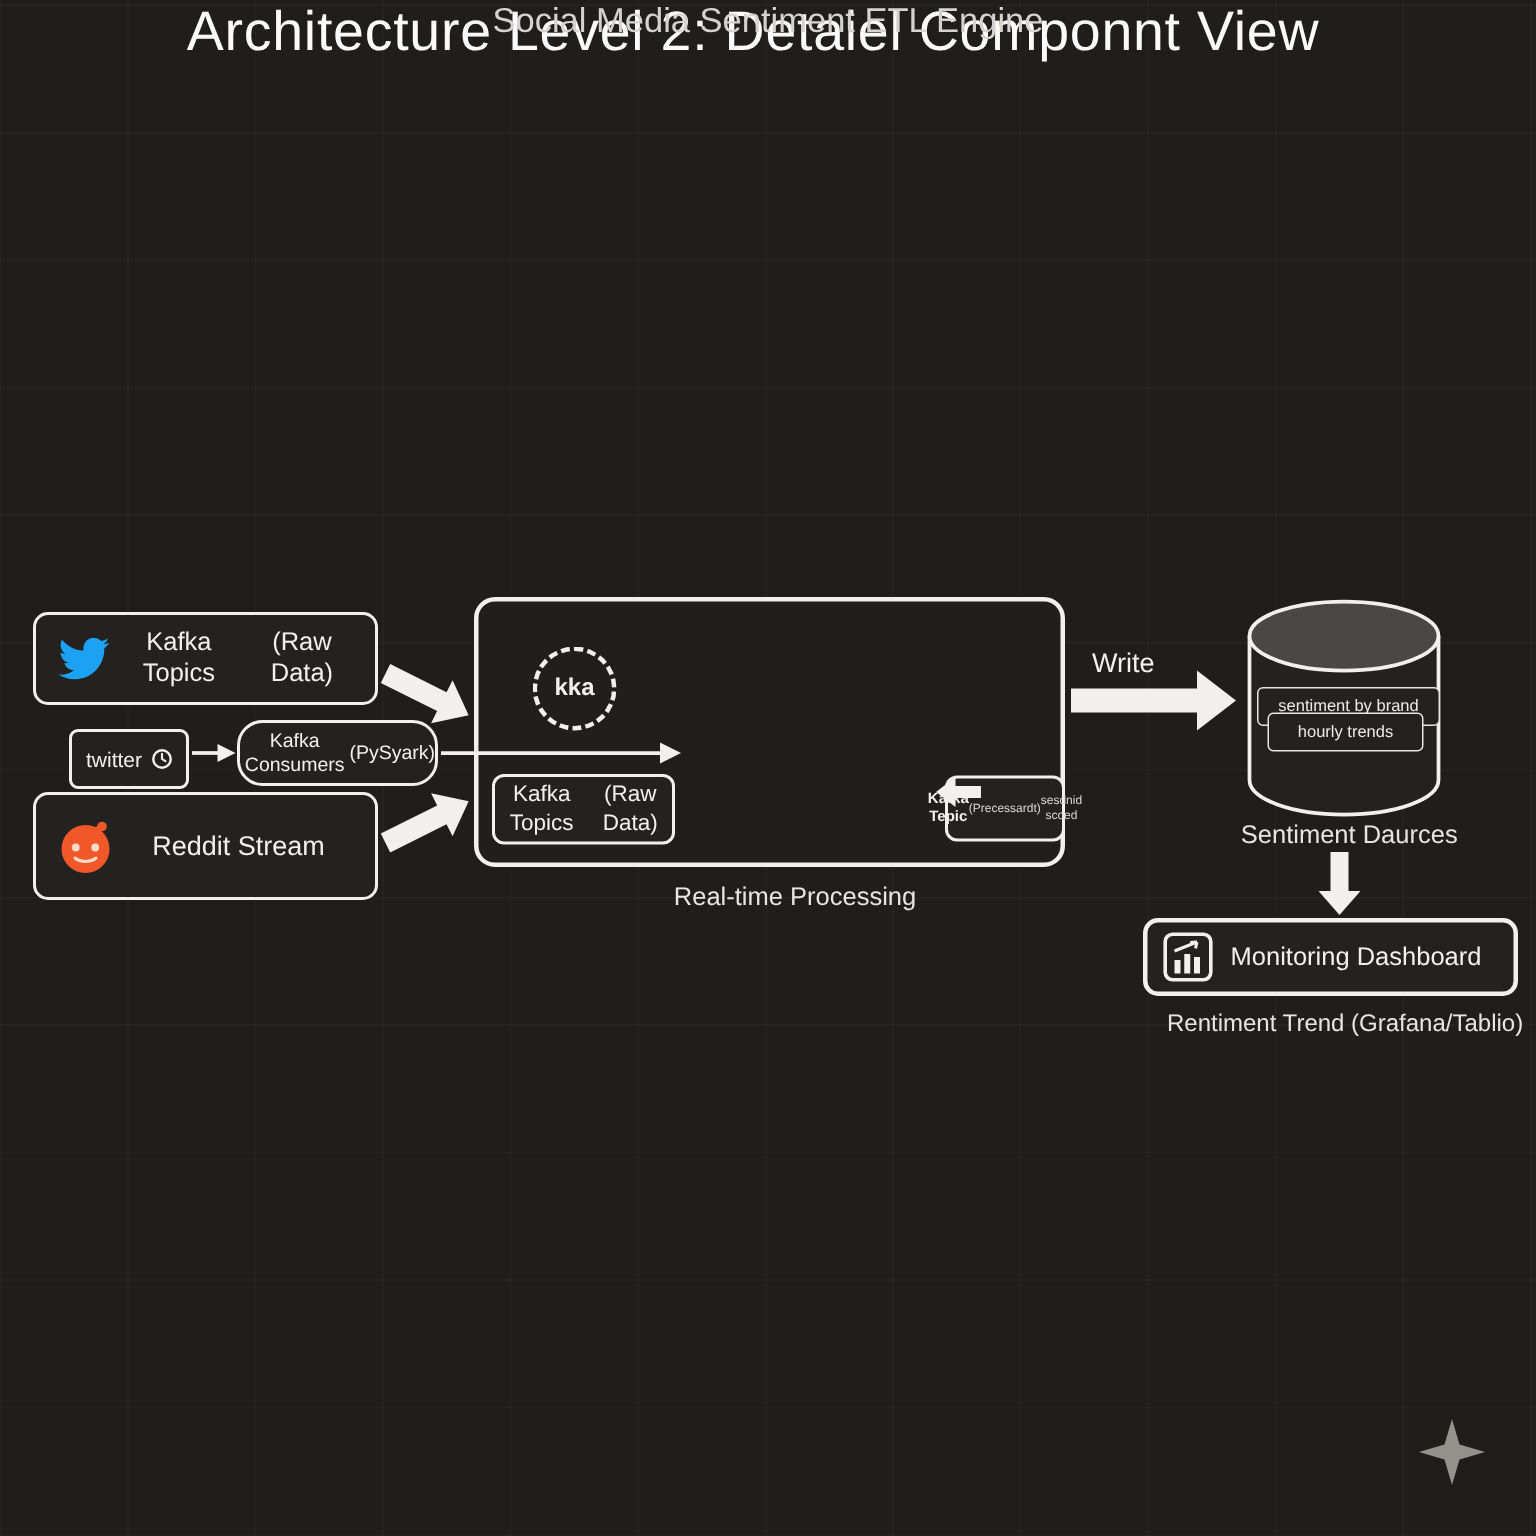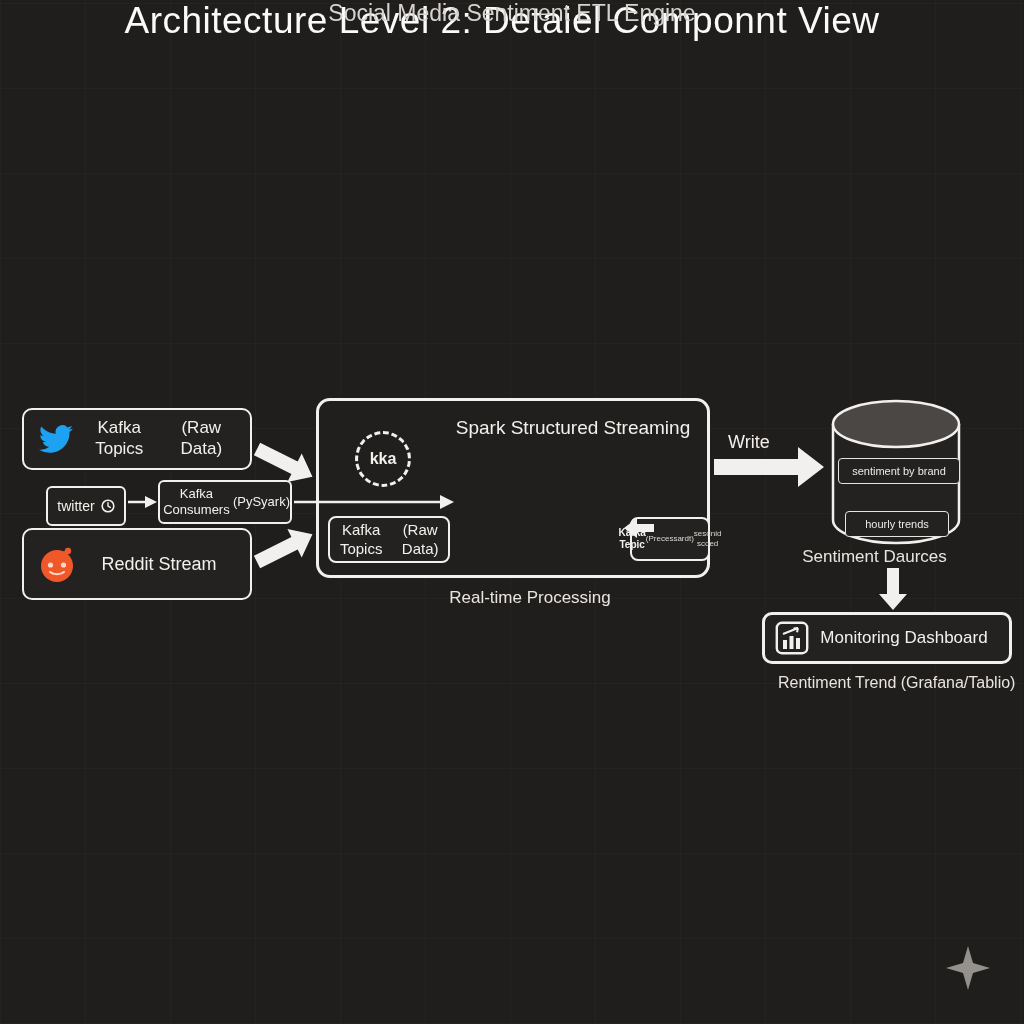--- a/index.html
+++ b/index.html
@@ -76,21 +76,21 @@
   <div class="box small z20" style="left:46px;top:486px;width:80px;height:40px;justify-content:center;gap:6px;">
     <span style="font-size:14px;">twitter</span>
     <span>
       <svg width="14" height="14" viewBox="0 0 14 14">
           <circle cx="7" cy="7" r="5.8" fill="none" stroke="#f2f0ee" stroke-width="1.6"></circle>
           <path d="M7 3.6V7l2.3 1.4" fill="none" stroke="#f2f0ee" stroke-width="1.4" stroke-linecap="round"></path>
         </svg>
     </span>
   </div>
 
-  <div class="box small z20" style="left:158px;top:480px;width:134px;height:44px;justify-content:center;">
+  <div class="box small z20" style="left:158px;top:480px;width:134px;height:44px;justify-content:center;border-radius:17px;">
     <span class="stack" style="font-size:13px;text-align:center;">
       <span>Kafka Consumers</span>
       <span>(PySyark)</span>
     </span>
   </div>
 
   <div class="box z20" style="left:22px;top:528px;width:230px;height:72px;">
     <span class="icon-wrap">
       <svg width="42" height="42" viewBox="0 0 42 42">
         <circle cx="21" cy="23" r="16" fill="#F0582A"></circle>
@@ -98,21 +98,20 @@
         <path d="M21 13 L30 8.5" stroke="#F0582A" stroke-width="2.2" fill="none"></path>
         <circle cx="14.5" cy="22" r="2.6" fill="#ffd9c9"></circle>
         <circle cx="27.5" cy="22" r="2.6" fill="#ffd9c9"></circle>
         <path d="M14 29c3.5 3 10.5 3 14 0" stroke="#ffd9c9" stroke-width="2" fill="none" stroke-linecap="round"></path>
       </svg>
     </span>
     <span class="src-label" style="font-size:18px;">Reddit Stream</span>
   </div>
 
   <div class="spark-box z20">
-    <div class="spark-title">Spark Structured Streaming</div>
 
     <div class="kafka-circle">
       <span>kka</span>
     </div>
 
 
     <div class="inner-box" style="left:9px;top:115px;width:122px;height:47px;justify-content:center;">
       <span class="stack" style="font-size:15px;text-align:center;">
         <span>Kafka Topics</span>
         <span>(Raw Data)</span>
@@ -133,22 +132,22 @@
 
   <div class="abs" style="left:728px;top:432px;font-size:18px;">Write</div>
 
   <div class="abs z20" style="left:830px;top:398px;">
     <svg width="132" height="152" viewBox="0 0 132 152">
       <path d="M3,26 L3,122 A63,23 0 0 0 129,122 L129,26" fill="#242220" stroke="#f2f0ee" stroke-width="2.5"></path>
       <ellipse cx="66" cy="26" rx="63" ry="23" fill="#4a4745" stroke="#f2f0ee" stroke-width="2.5"></ellipse>
     </svg>
   </div>
   <div class="db-row z20" style="left:838px;top:458px;width:122px;height:26px;">sentiment by brand</div>
-  <div class="db-row z20" style="left:845px;top:511px;width:104px;height:26px;">hourly trends</div>
-  <div class="caption" style="left:787px;top:547px;width:175px;">Sentiment Daurces</div>
+  <div class="db-row z20" style="left:845px;top:475px;width:104px;height:26px;">hourly trends</div>
+  <div class="caption" style="left:812px;top:547px;width:175px;">Sentiment Daurces</div>
 
   <div class="box z20" style="left:762px;top:612px;width:250px;height:52px;border-width:3px;">
     <span class="icon-wrap" style="margin-left:10px;">
       <svg width="34" height="34" viewBox="0 0 34 34">
         <rect x="1.8" y="1.8" width="30.4" height="30.4" rx="5" fill="none" stroke="#f2f0ee" stroke-width="2.4"></rect>
         <rect x="8" y="19" width="4" height="9" fill="#f2f0ee"></rect>
         <rect x="14.5" y="15" width="4" height="13" fill="#f2f0ee"></rect>
         <rect x="21" y="17" width="4" height="11" fill="#f2f0ee"></rect>
         <path d="M8 13 L23 7" stroke="#f2f0ee" stroke-width="2" fill="none"></path>
         <path d="M23 7 l-4.5 0.4 M23 7 l-1 4.2" stroke="#f2f0ee" stroke-width="2" fill="none"></path>

